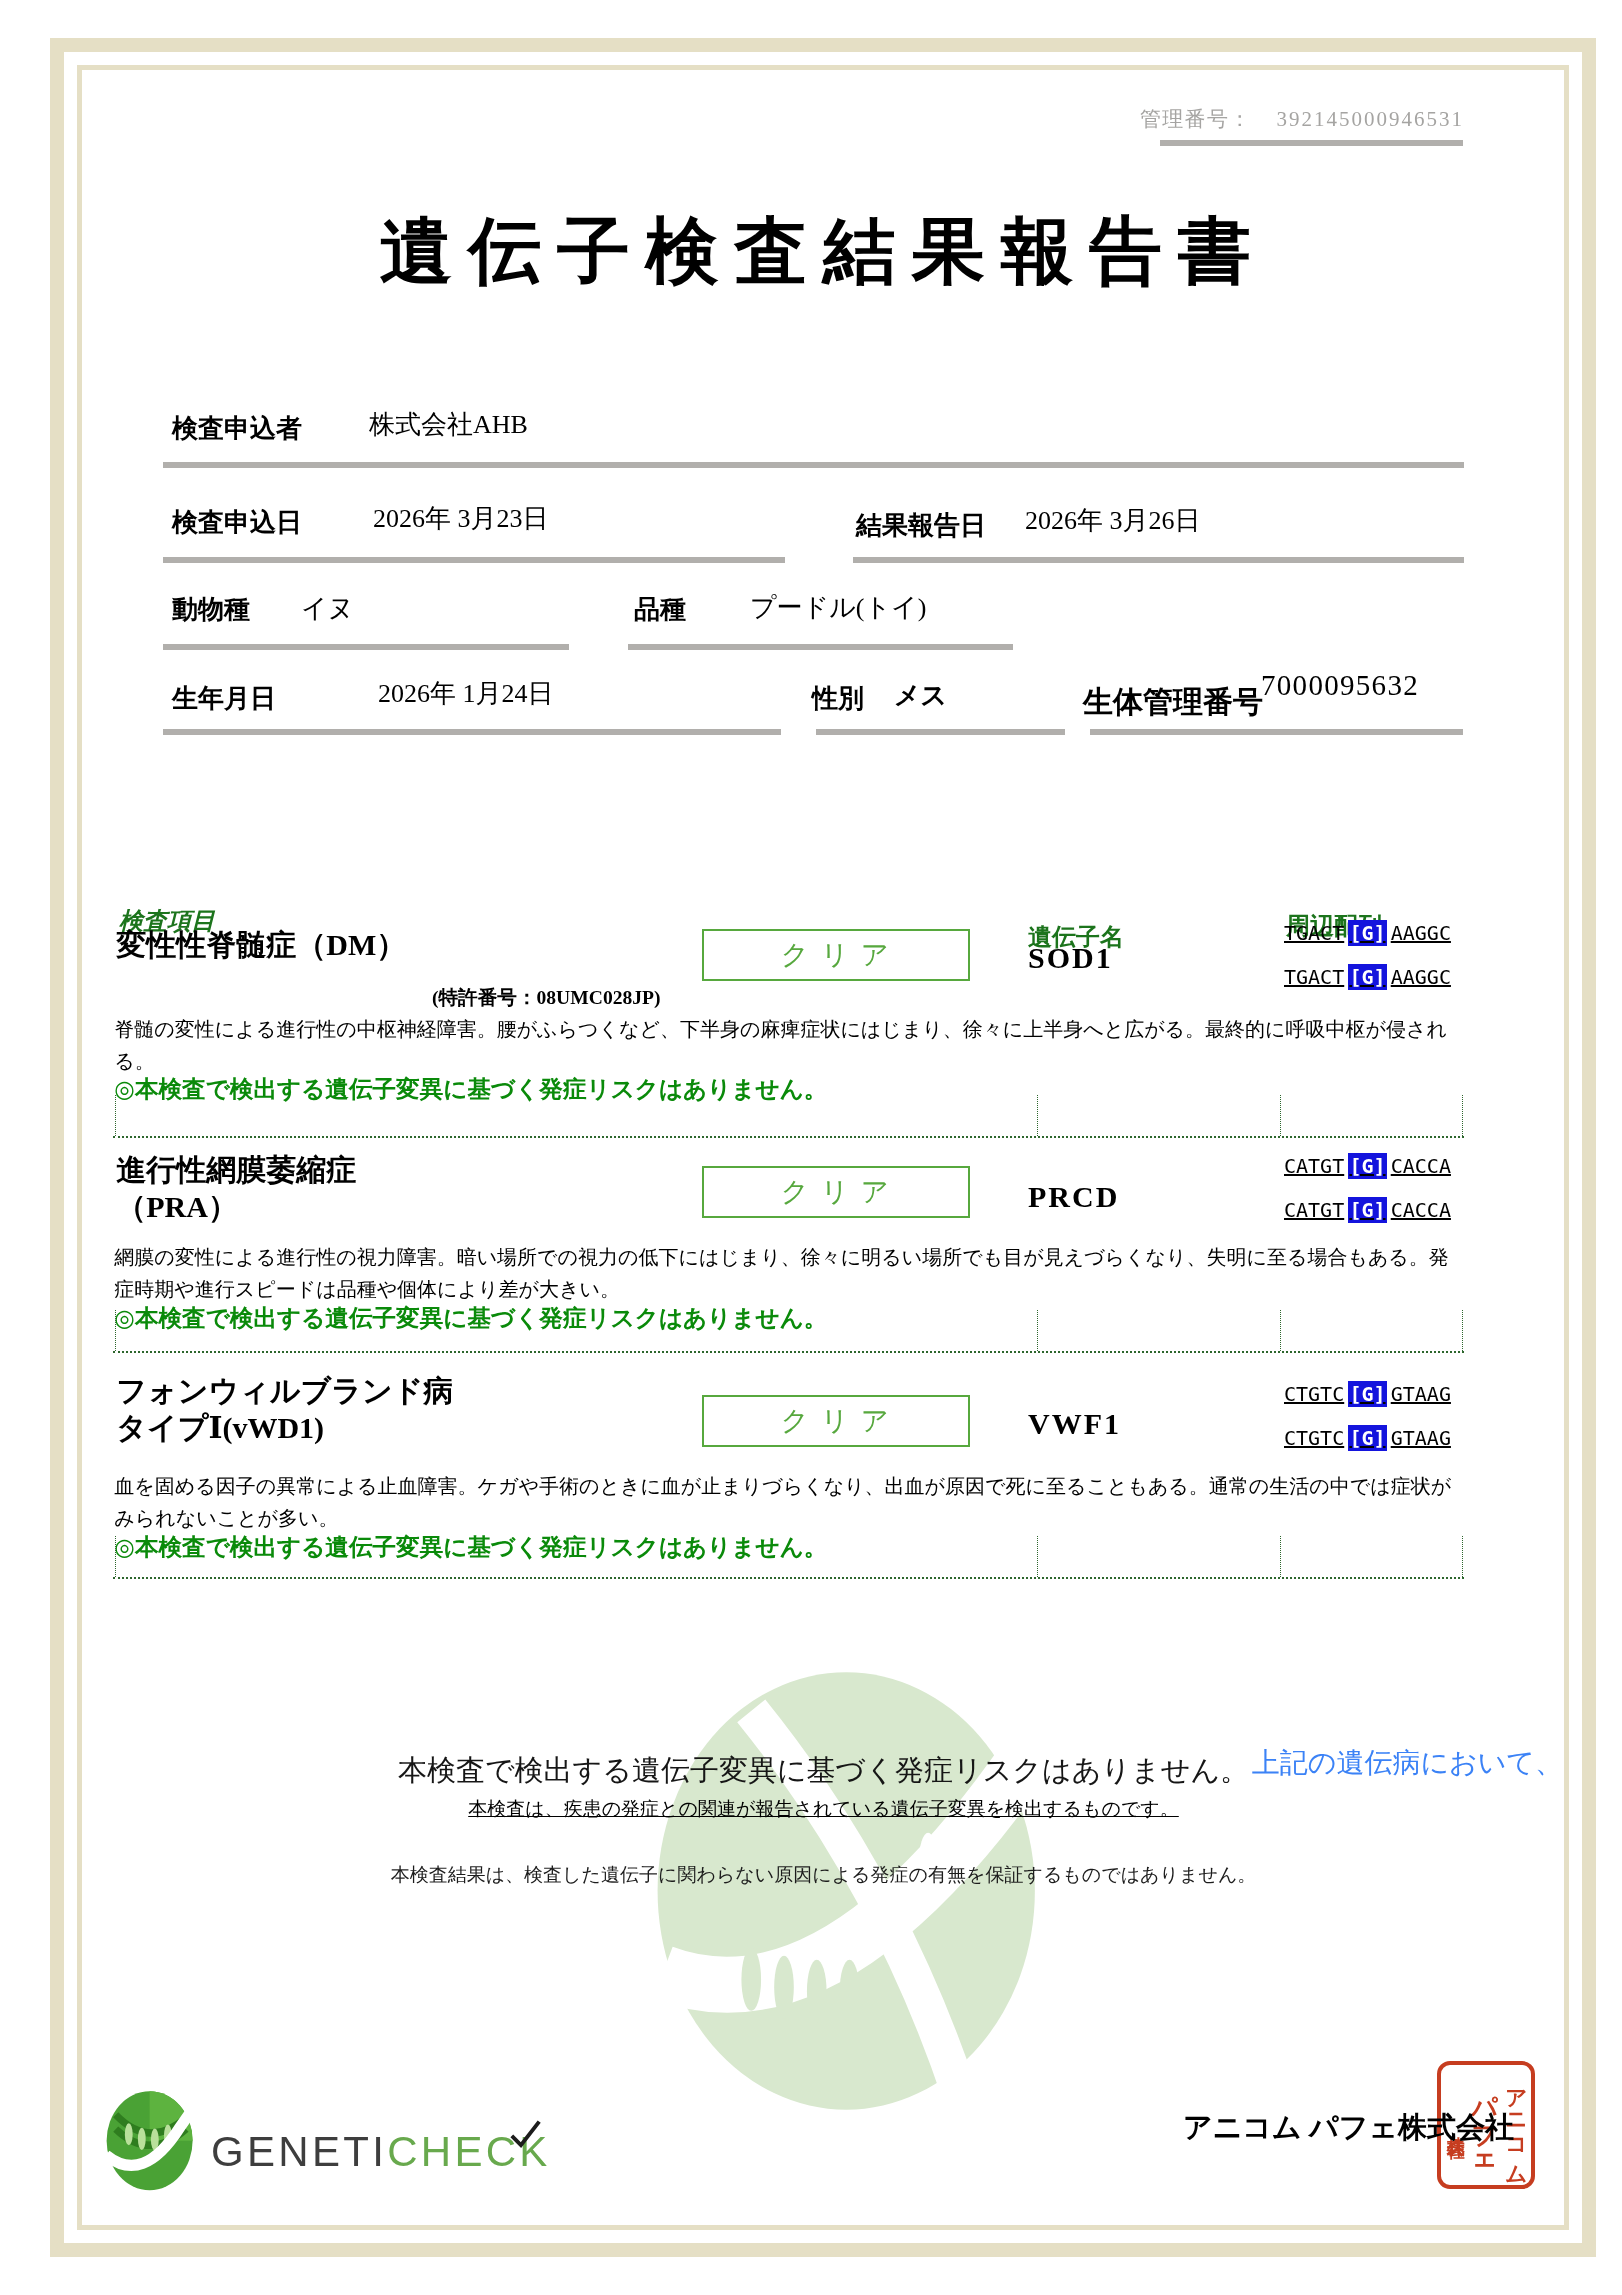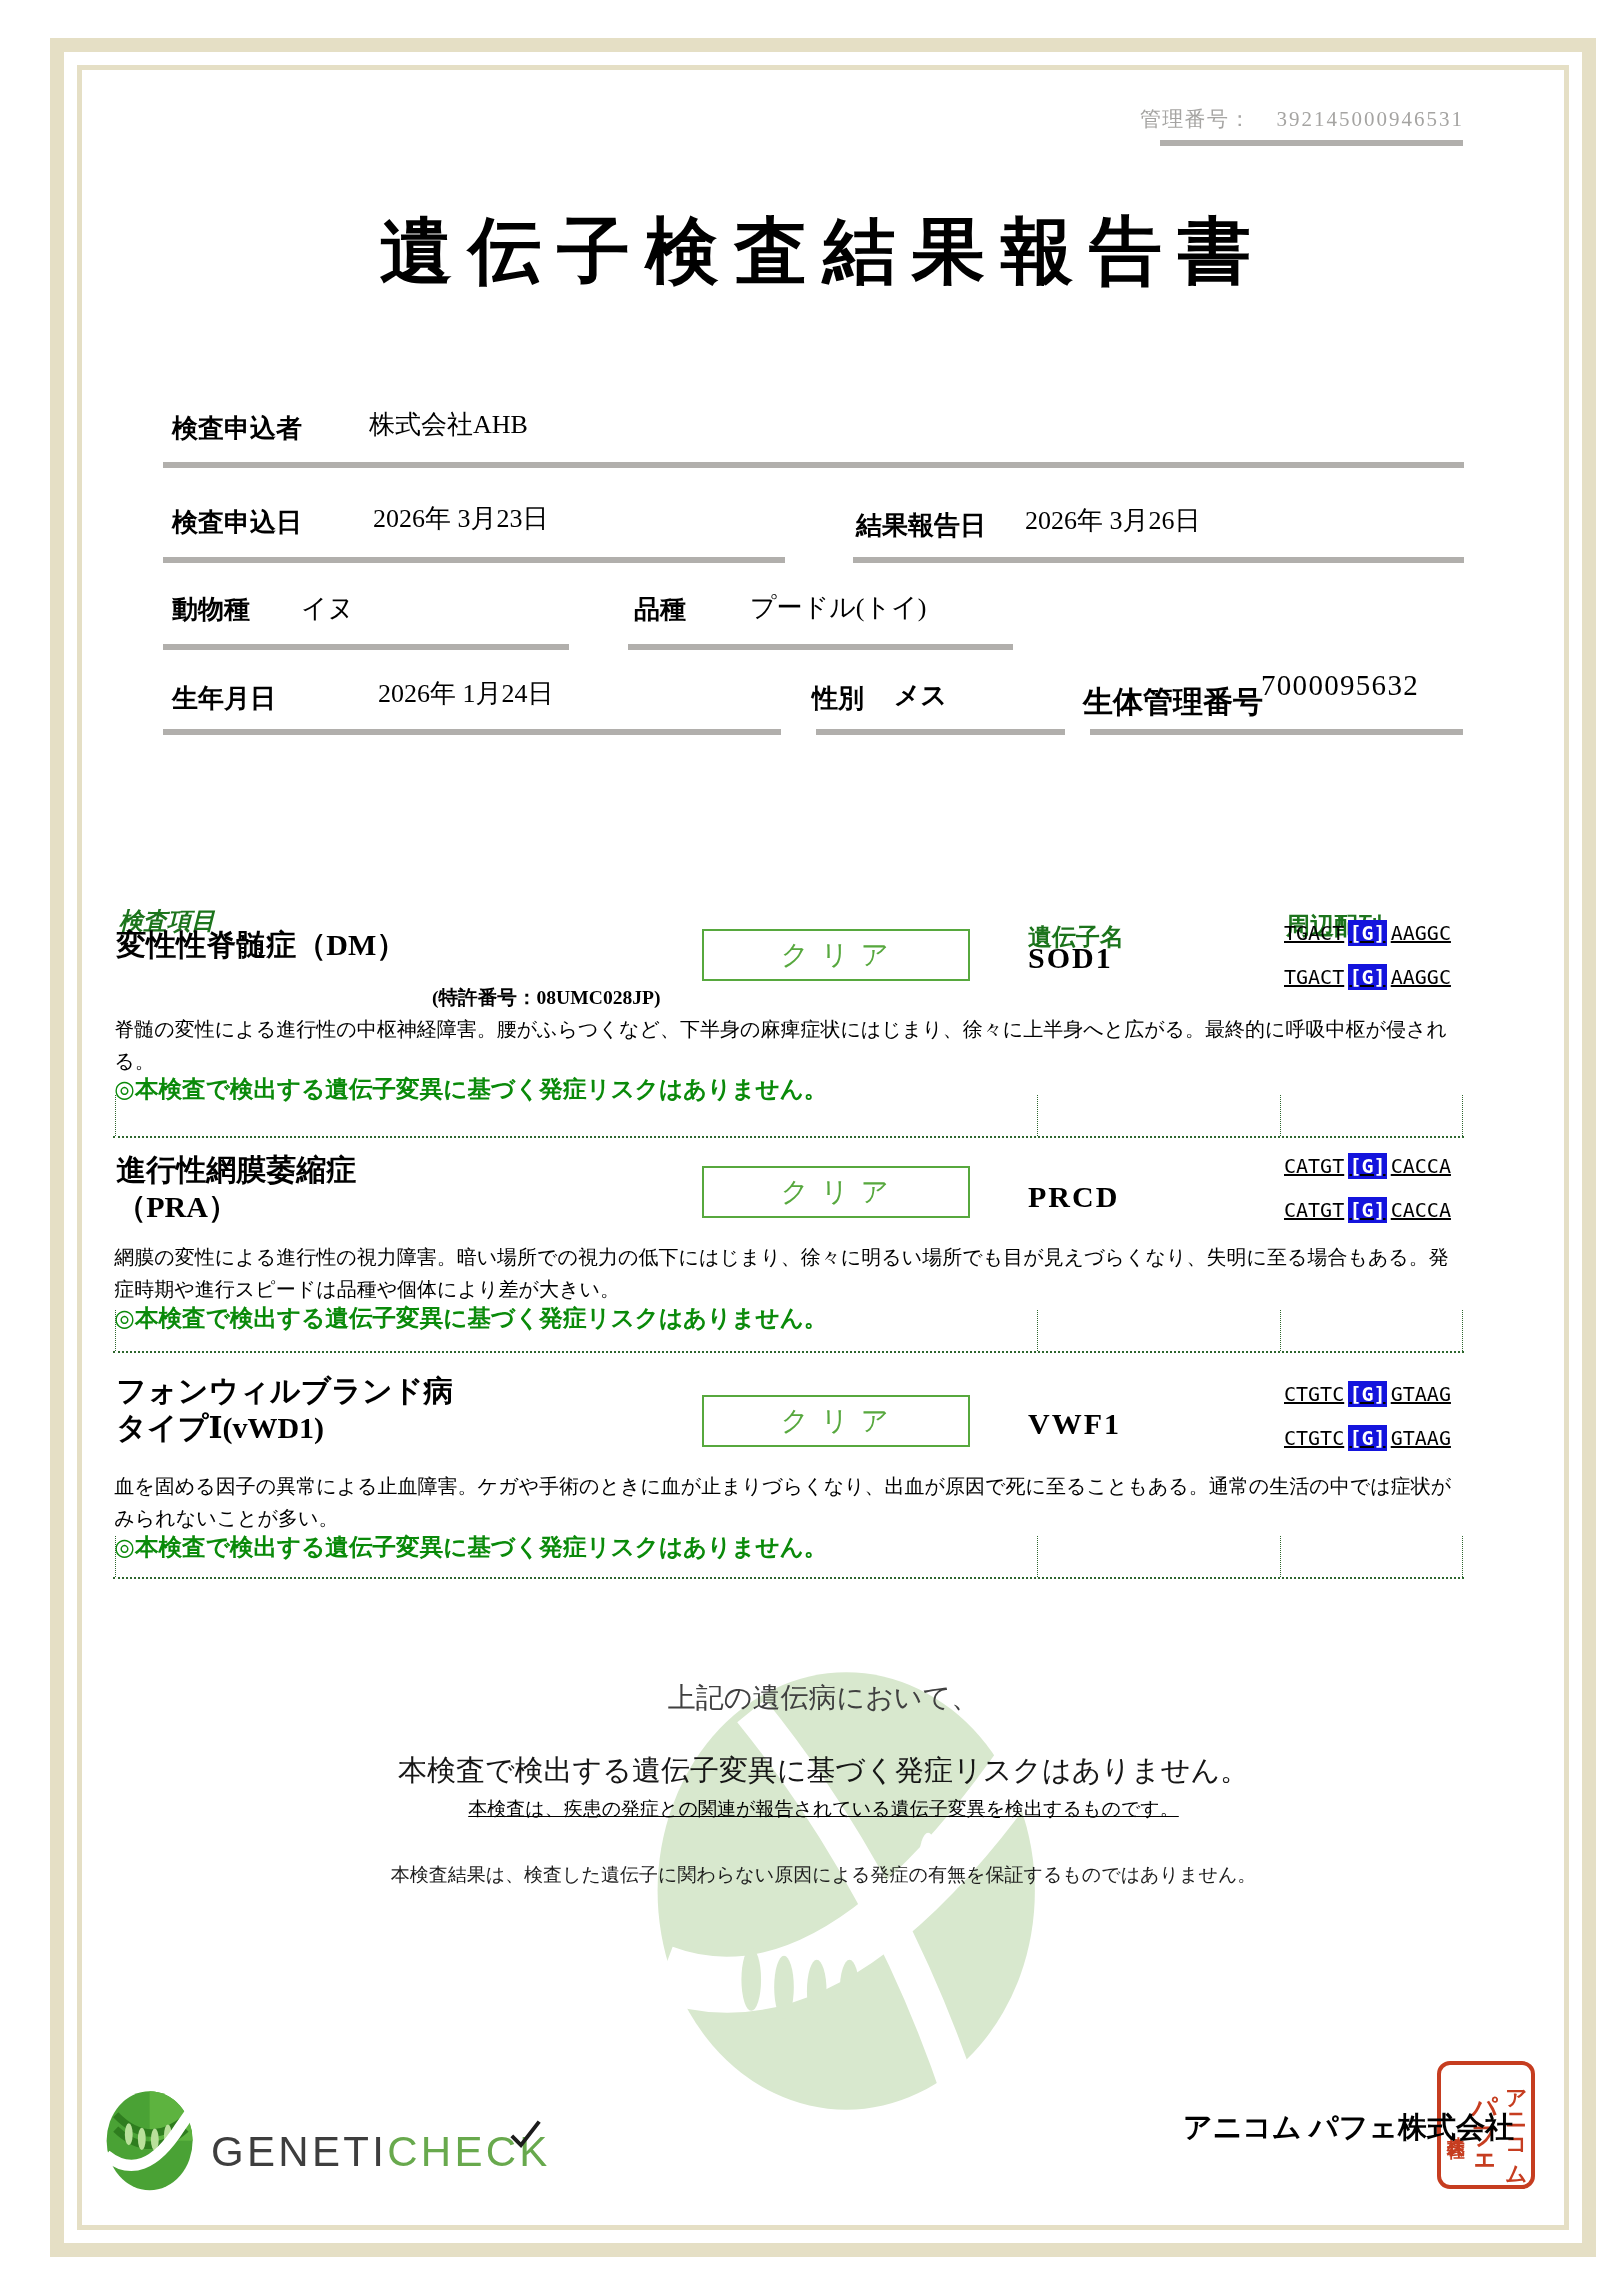--- a/index.html
+++ b/index.html
@@ -31,21 +31,21 @@
   .seq .line{height:44px;}
   .seq .var{background:var(--variant_blue,#1414dd);color:#fff;font-weight:700;
             padding:0.7px 1.3px;margin:0 3.9px;}
   .desc{position:absolute;left:1.3px;width:1349px;font-size:20px;line-height:32px;color:#000;}
   .note{position:absolute;left:1.3px;font-size:23.6px;font-weight:700;color:var(--note_green,#0a8a0a);}
   .sep{position:absolute;left:101px;width:1351px;height:43px;
        border-bottom:2px dotted var(--separator_green,#2d662d);}
   .sep .tick{position:absolute;bottom:0;height:41px;width:0;
              border-left:1.3px dotted var(--separator_green,#2d662d);}
   .sans{font-family:"Liberation Sans","DejaVu Sans",sans-serif;}
-  .sum1{position:absolute;left:72px;top:1679px;width:1479px;text-align:center;font-size:28px;color:#404040;}
+  .sum1{position:absolute;left:72px;top:1744px;width:1479px;text-align:right;font-size:28px;color:#3b82f6;}
   .sum2{position:absolute;left:72px;top:1751px;width:1479px;text-align:center;font-size:29px;color:#161616;}
   .disc1{position:absolute;left:72px;top:1796px;width:1479px;text-align:center;font-size:19px;color:#000000;text-decoration:underline;}
   .disc2{position:absolute;left:72px;top:1862px;width:1479px;text-align:center;font-size:19px;color:#1c1c1c;}
   .logo-text{position:absolute;left:199px;top:2128px;font-size:42px;letter-spacing:3.3px;font-weight:400;}
   .logo-text .dark{color:#3e3e3e;}
   .logo-text .green{color:#68a94d;}
   .company{position:absolute;left:1171px;top:2108px;font-size:29px;font-weight:700;color:#000;}
   .stamp{position:absolute;left:1425px;top:2061px;width:98px;height:128px;
          border:4.6px solid var(--seal_red,#c63d20);border-radius:13px;box-sizing:border-box;
          display:flex;flex-direction:row;justify-content:space-between;align-items:center;

